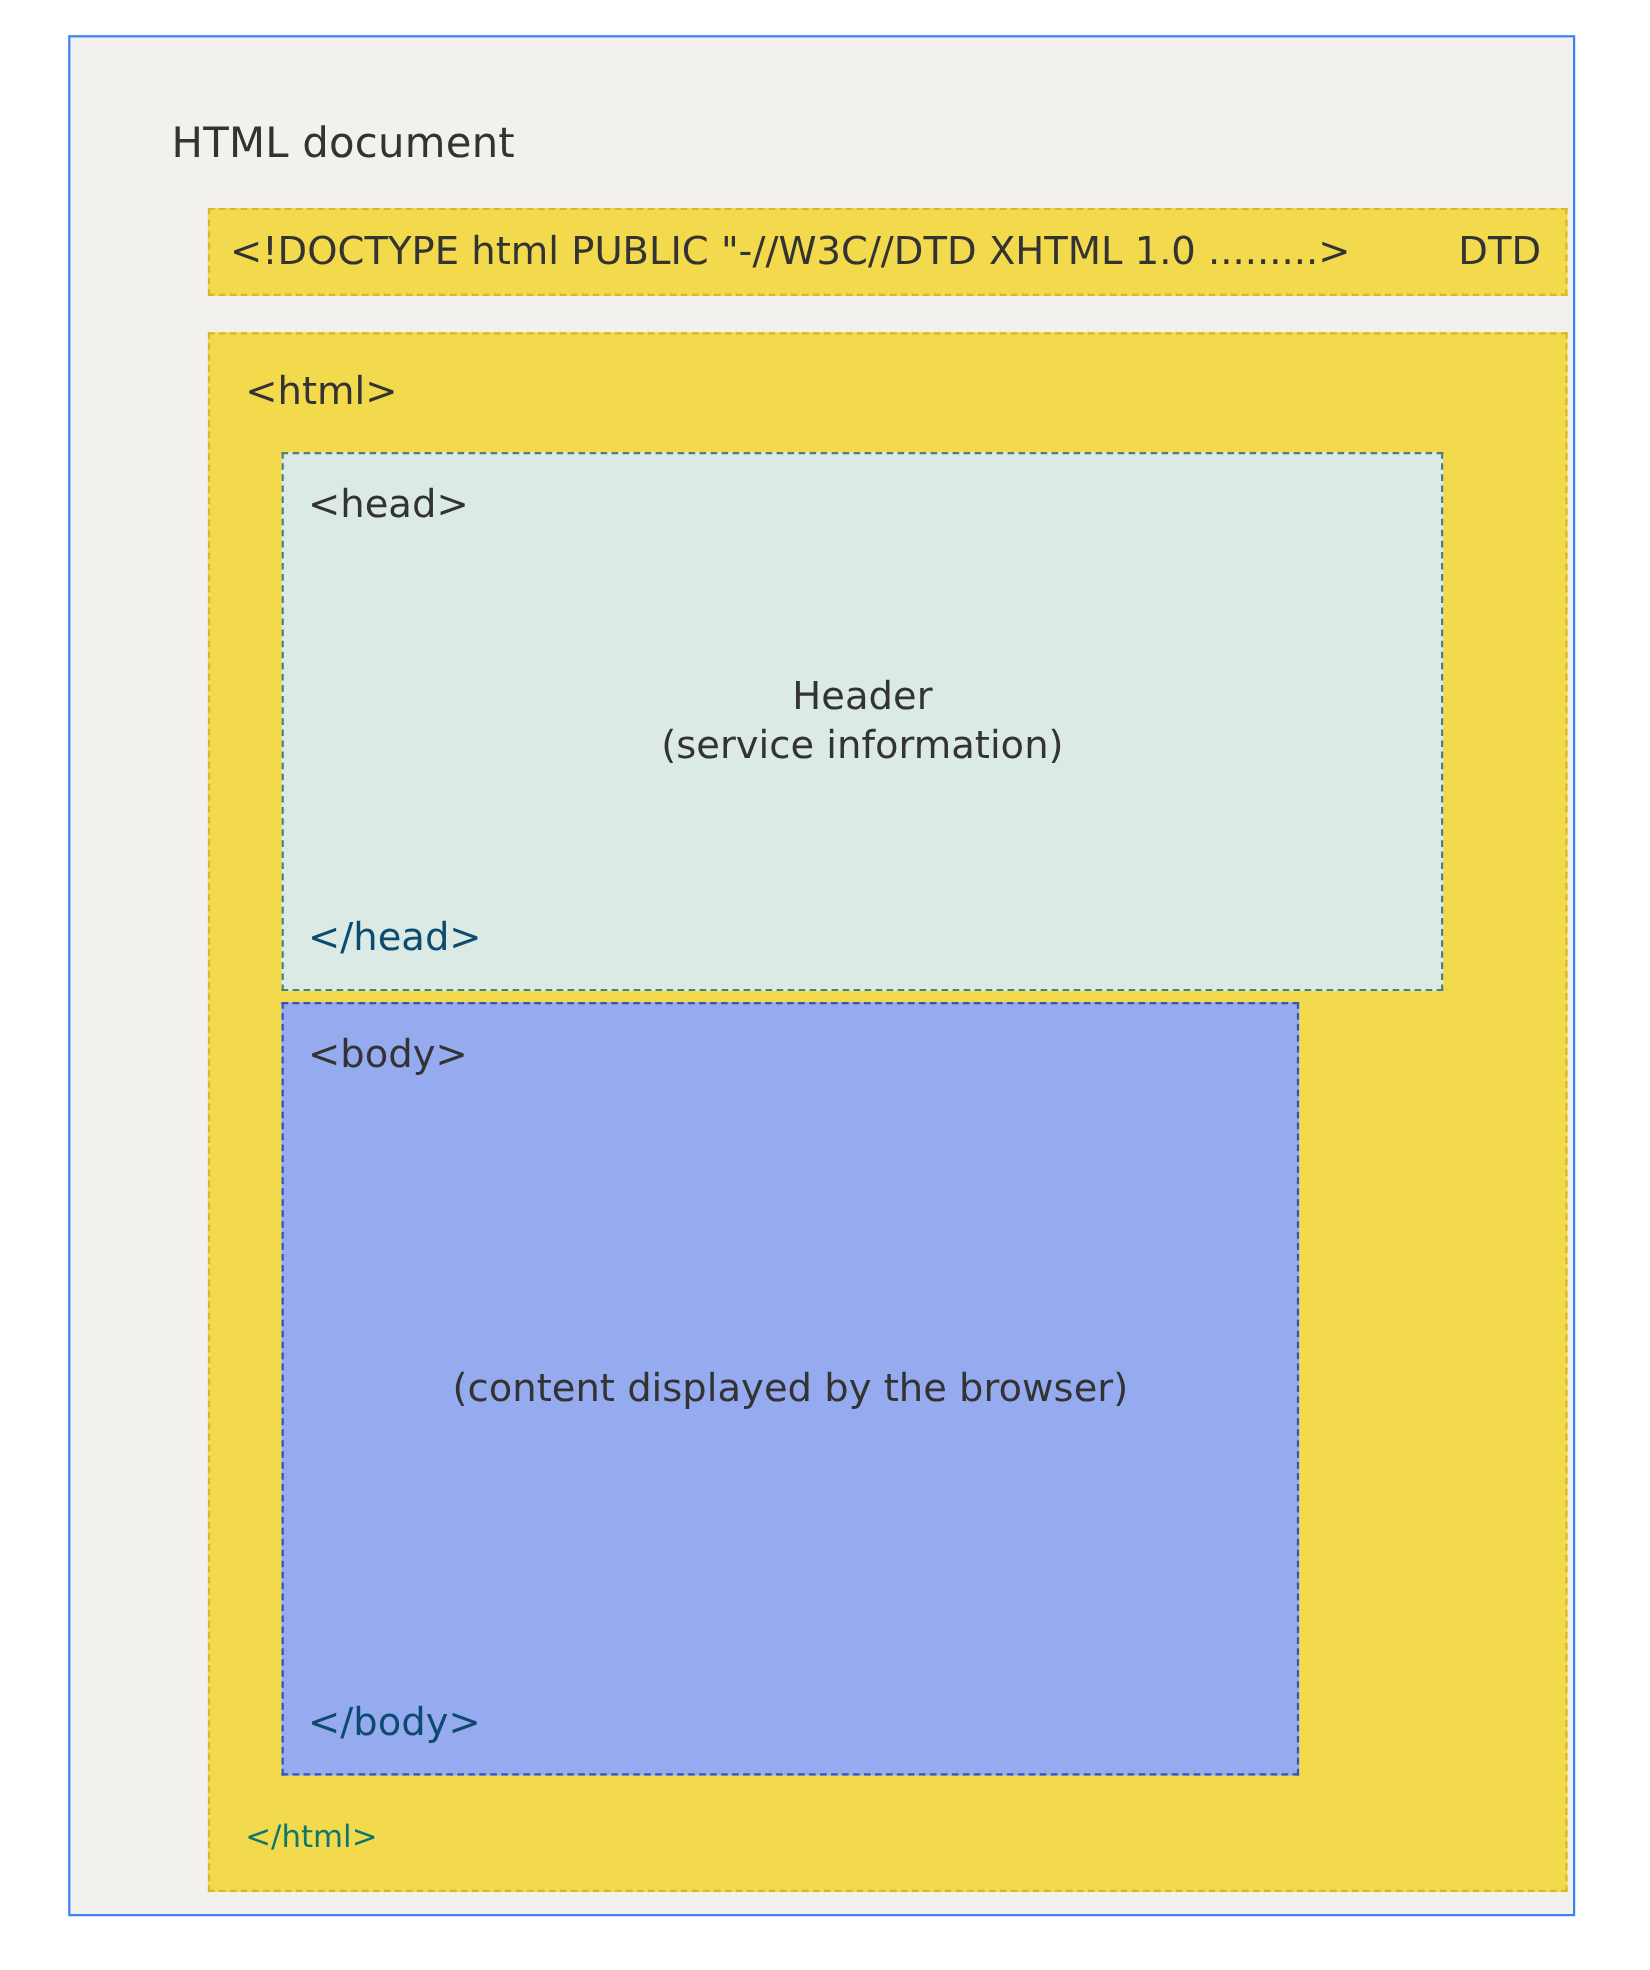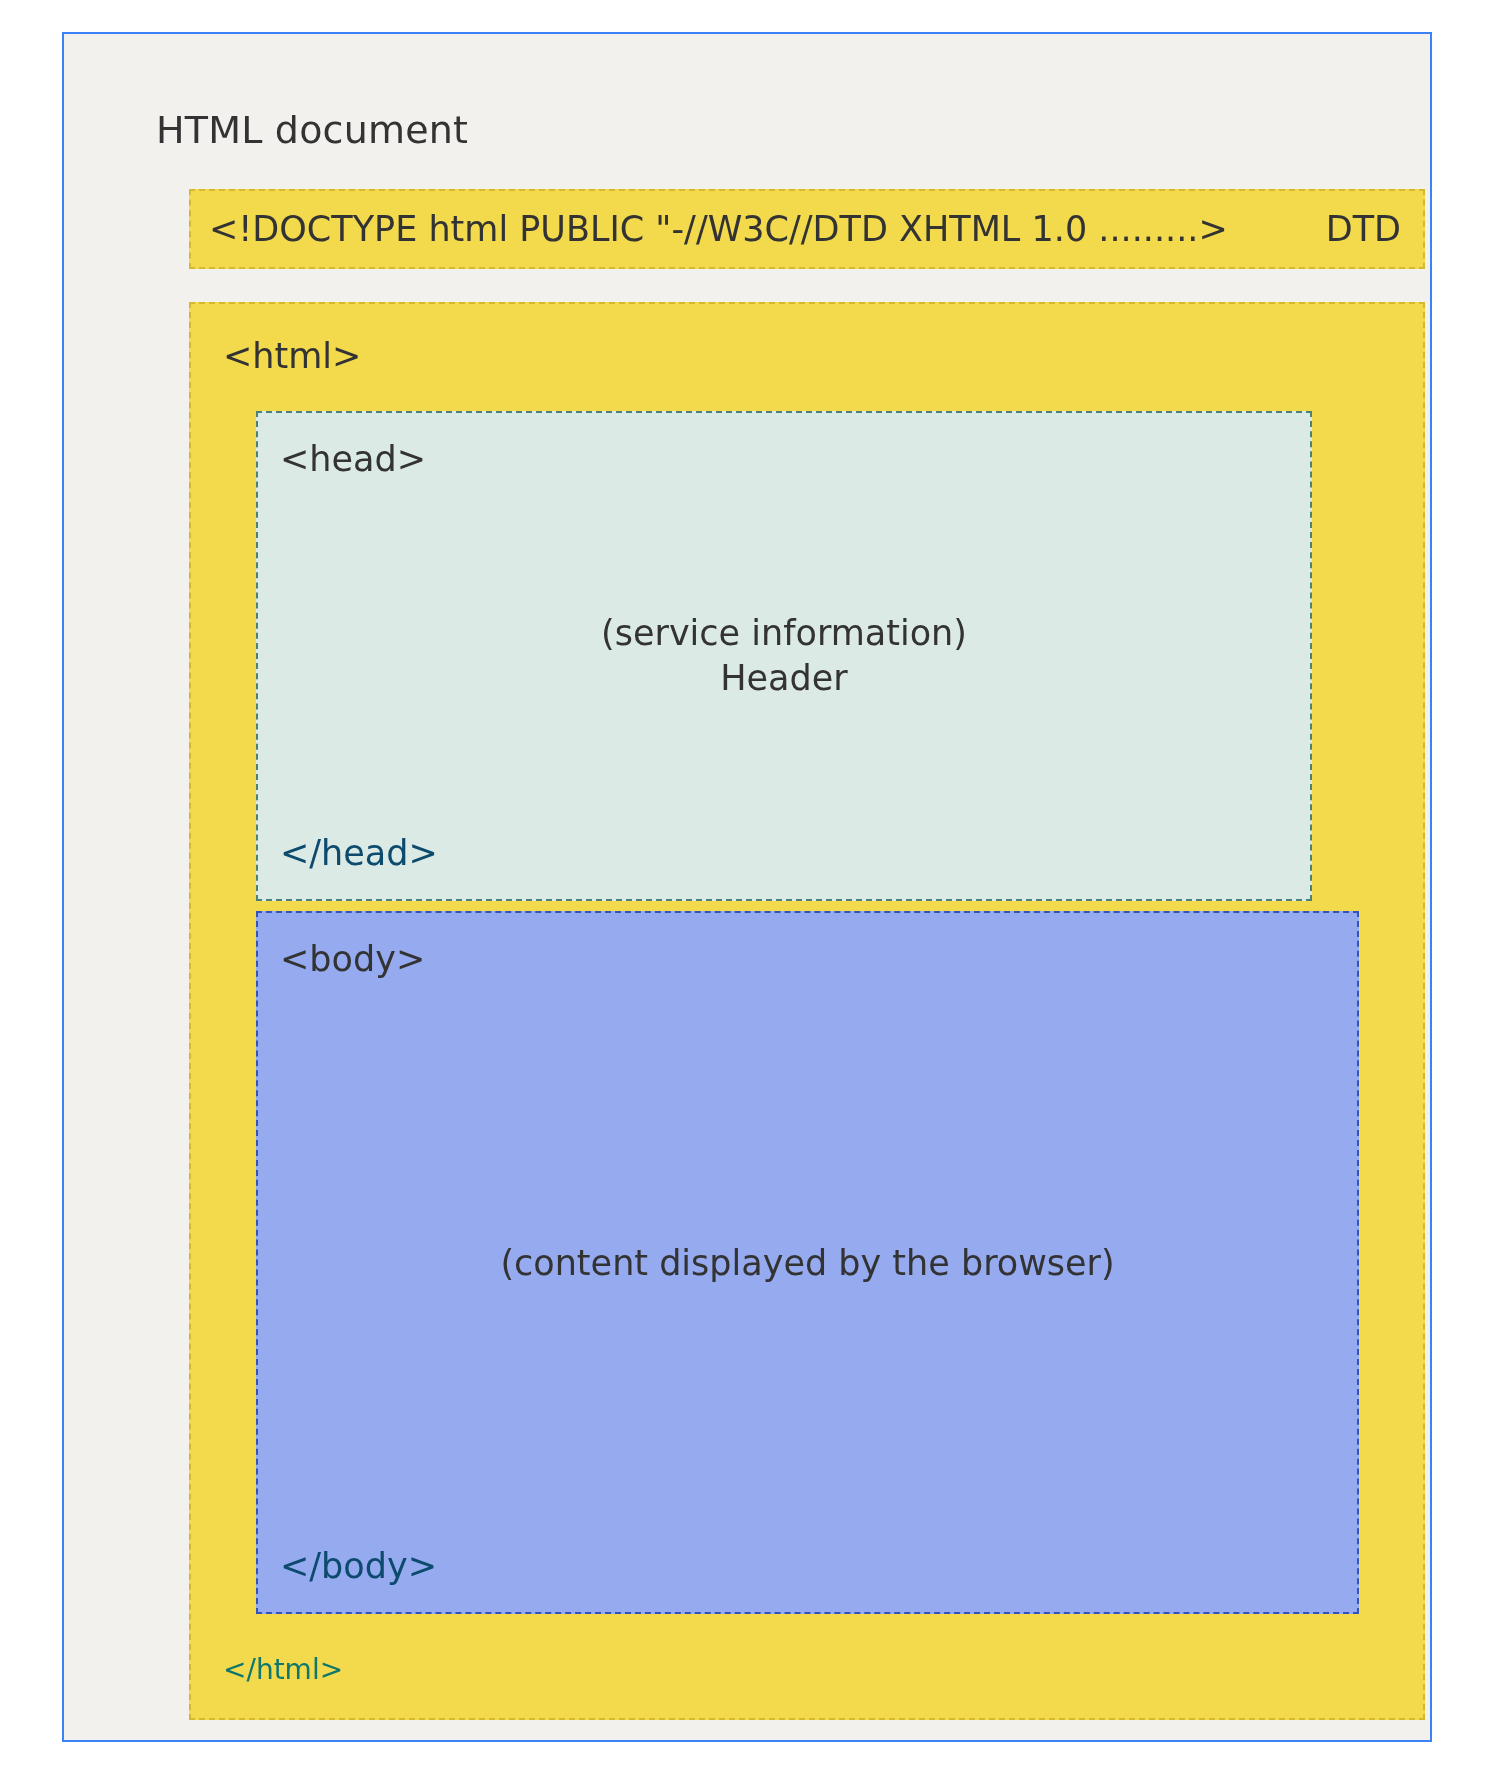--- a/index.html
+++ b/index.html
@@ -111,21 +111,21 @@
     background: #dceae5;
     border: 2px dashed #4d8076;
     box-sizing: border-box;
   }
 
   
   .body-box {
     position: absolute;
     left: 65px;
     top: 607px;
-    width: 1103px;
+    width: 925px;
     height: 703px;
     background: #95aaef;
     border: 2px dashed #3355bb;
     box-sizing: border-box;
   }
 
   .tag-open {
     position: absolute;
     left: 22px;
     top: 26px;
@@ -172,22 +172,22 @@
     </div>
 
     <div class="html-box">
 
       <span class="tag-open-html">&lt;html&gt;</span>
 
       <div class="head-box">
         <span class="tag-open">&lt;head&gt;</span>
 
         <div class="center-caption">
+          <span class="line">Header</span>
           <span class="line">(service information)</span>
-          <span class="line">Header</span>
         </div>
 
         <span class="tag-close">&lt;/head&gt;</span>
       </div>
 
       <div class="body-box">
         <span class="tag-open">&lt;body&gt;</span>
 
         <div class="center-caption">
           <span class="line">(content displayed by the browser)</span>

